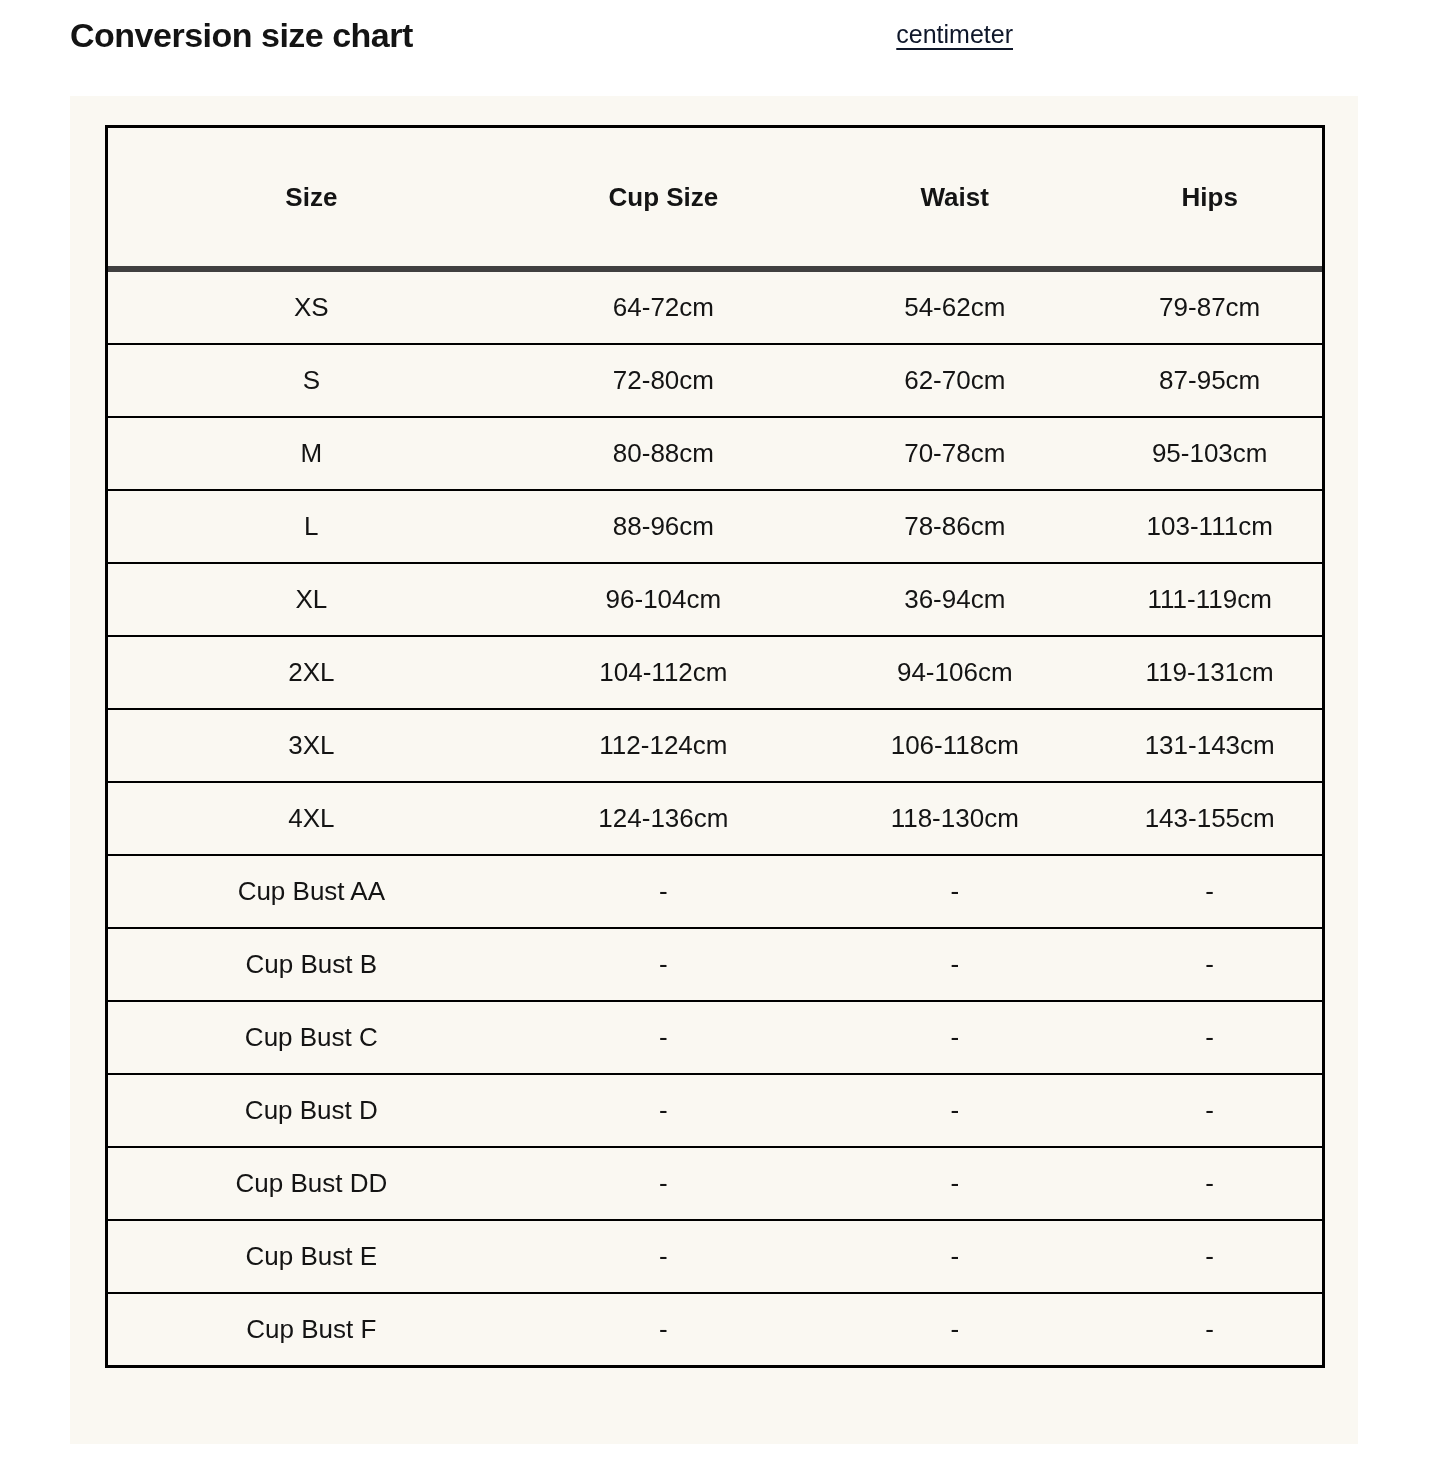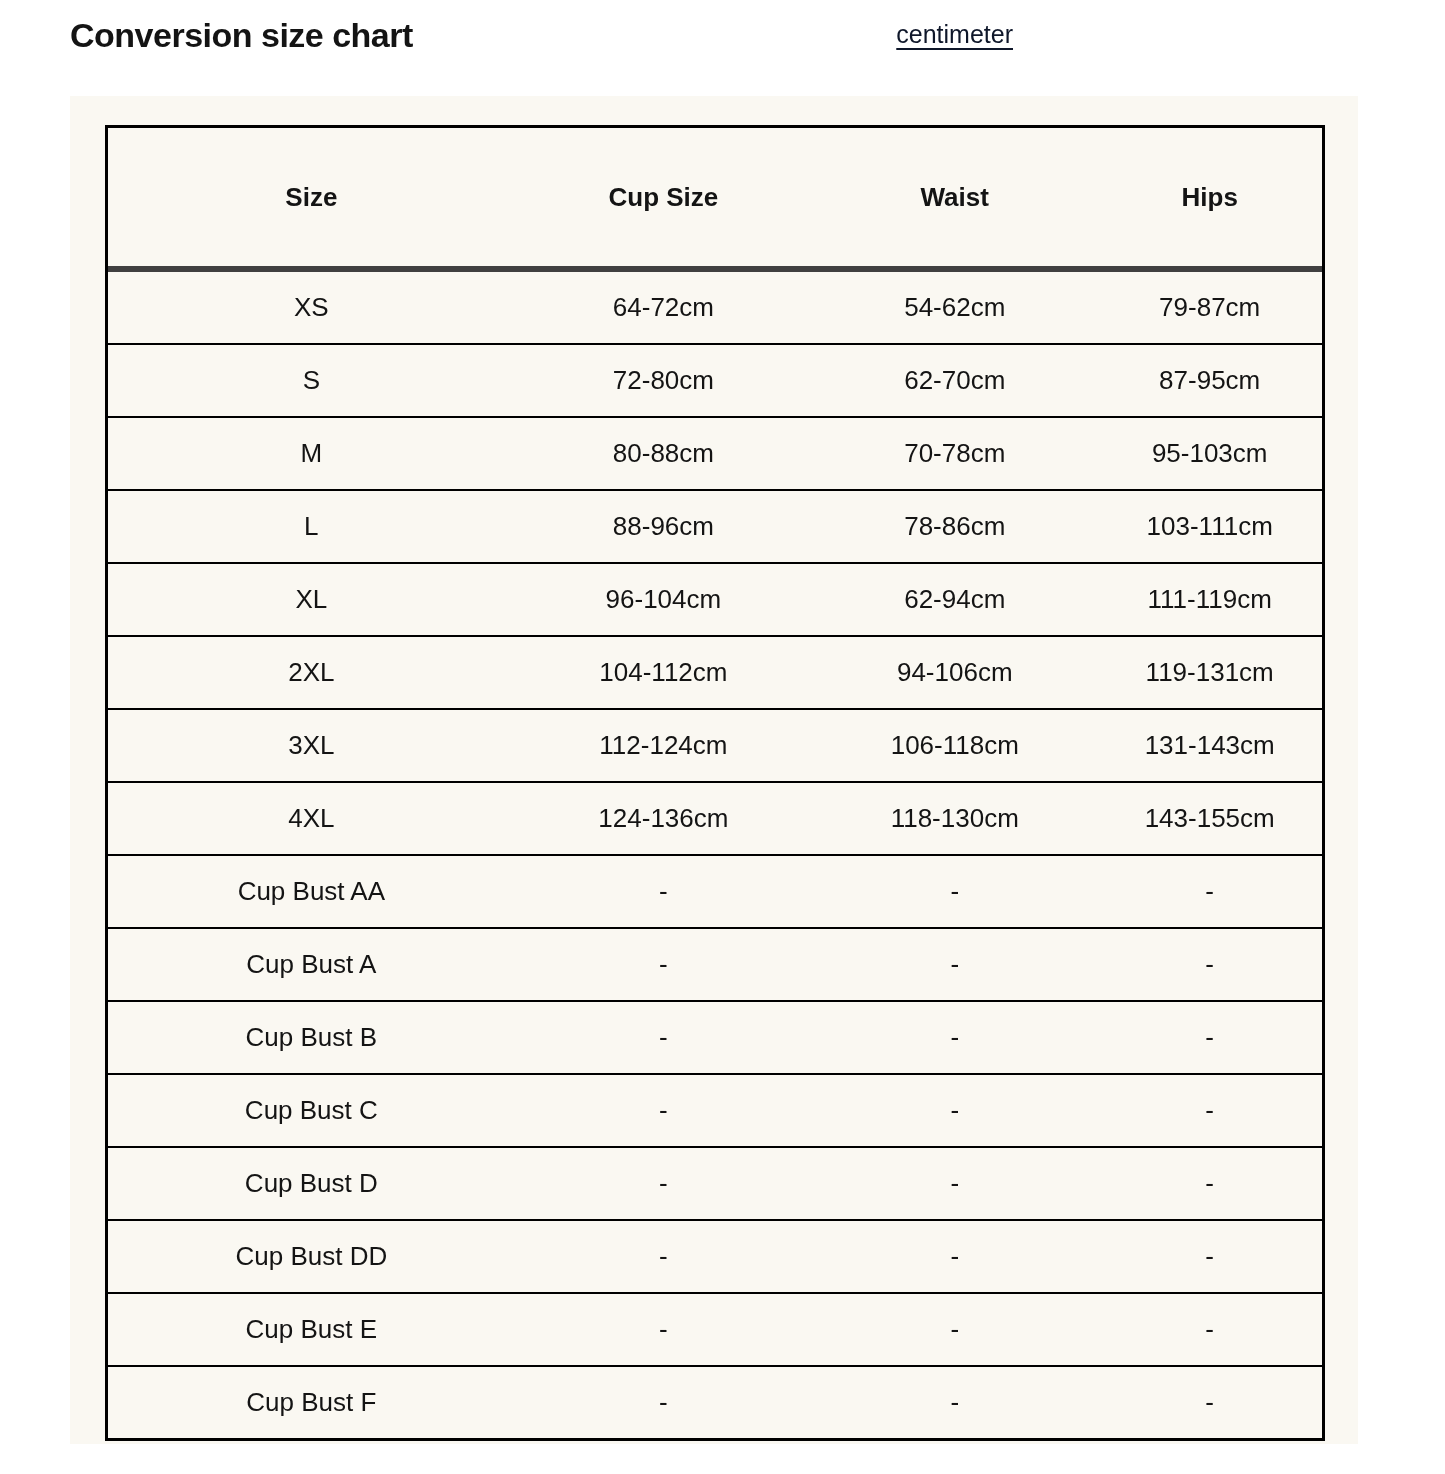--- a/index.html
+++ b/index.html
@@ -142,21 +142,21 @@
           </tr>
           <tr>
             <td>L</td>
             <td>88-96cm</td>
             <td>78-86cm</td>
             <td>103-111cm</td>
           </tr>
           <tr>
             <td>XL</td>
             <td>96-104cm</td>
-            <td>62-94cm</td>
+            <td>36-94cm</td>
             <td>111-119cm</td>
           </tr>
           <tr>
             <td>2XL</td>
             <td>104-112cm</td>
             <td>94-106cm</td>
             <td>119-131cm</td>
           </tr>
           <tr>
             <td>3XL</td>
@@ -170,26 +170,20 @@
             <td>118-130cm</td>
             <td>143-155cm</td>
           </tr>
           <tr>
             <td>Cup Bust AA</td>
             <td class="dash">-</td>
             <td class="dash">-</td>
             <td class="dash">-</td>
           </tr>
           <tr>
-            <td>Cup Bust A</td>
-            <td class="dash">-</td>
-            <td class="dash">-</td>
-            <td class="dash">-</td>
-          </tr>
-          <tr>
             <td>Cup Bust B</td>
             <td class="dash">-</td>
             <td class="dash">-</td>
             <td class="dash">-</td>
           </tr>
           <tr>
             <td>Cup Bust C</td>
             <td class="dash">-</td>
             <td class="dash">-</td>
             <td class="dash">-</td>

